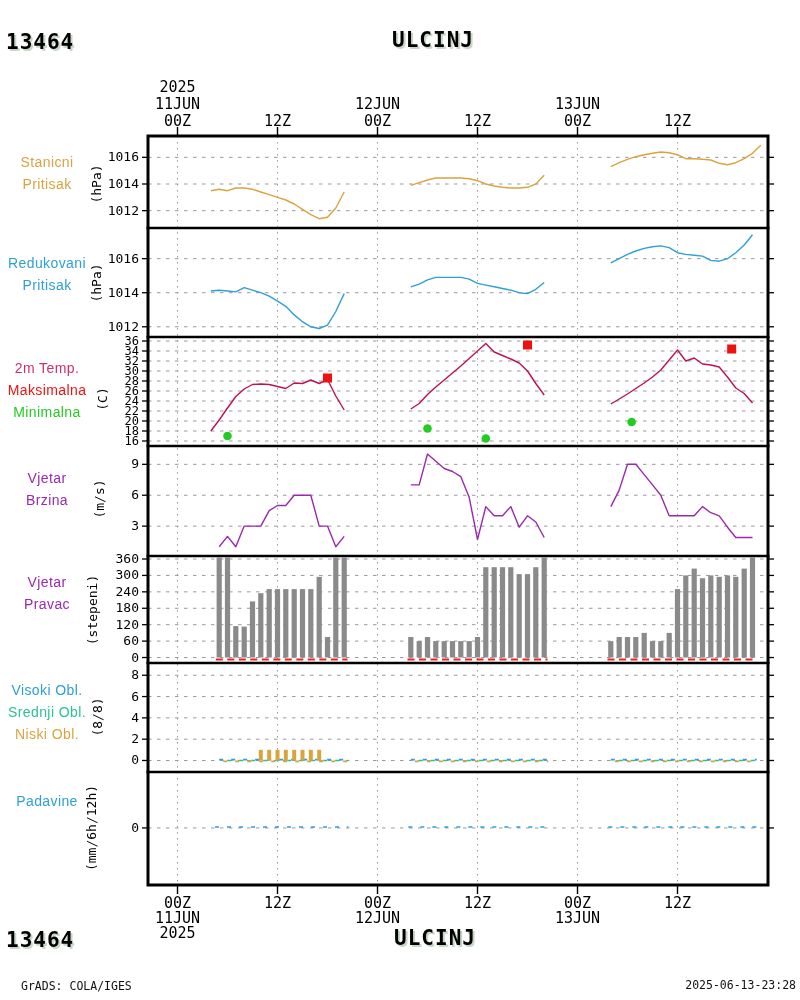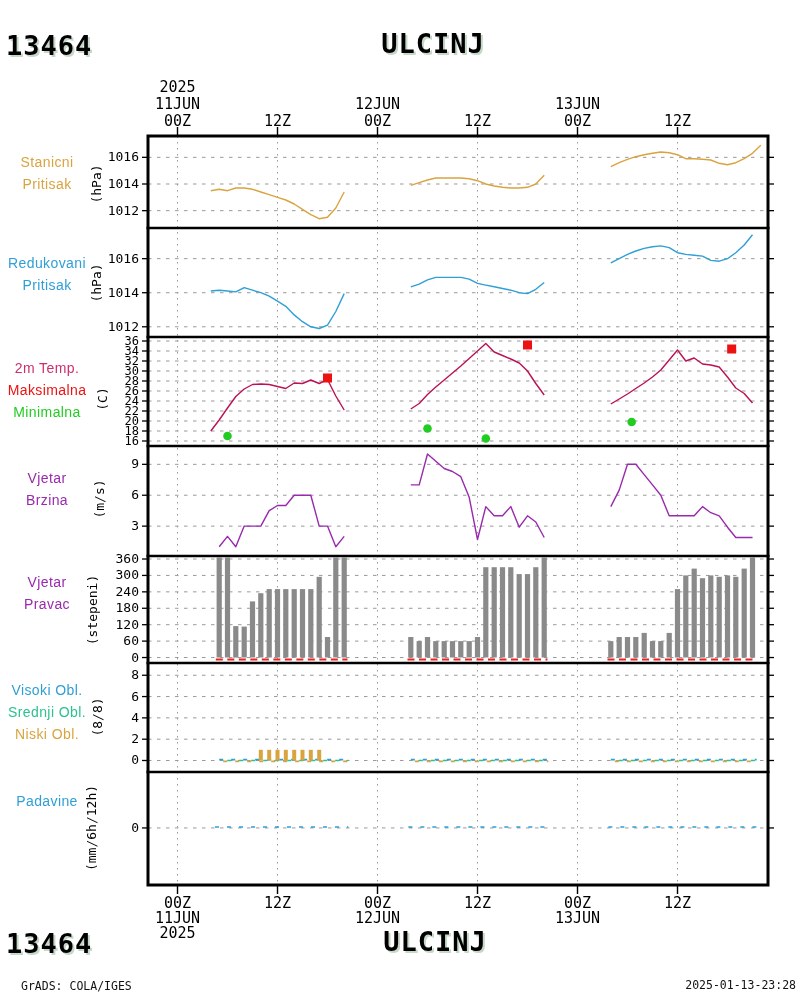--- a/index.html
+++ b/index.html
@@ -1,18 +1,18 @@
 <!DOCTYPE html>
 <html><head>
 <meta charset="utf-8">
 <style>
   html,body{margin:0;padding:0;background:#fff;}
   .page{position:relative;width:800px;height:1000px;background:#fff;overflow:hidden;}
   .abs{position:absolute;white-space:nowrap;}
-  .big{font-family:"DejaVu Sans Mono",monospace;font-weight:bold;font-size:27px;color:#000;
+  .big{font-family:"DejaVu Sans Mono",monospace;font-weight:bold;font-size:21px;color:#000;
        letter-spacing:1px;text-shadow:2px 2px 0 #c7d8c9;}
   .sub{font-family:"DejaVu Sans Mono",monospace;font-size:17px;color:#111;letter-spacing:.5px;}
   .foot{font-family:"DejaVu Sans Mono",monospace;font-size:11.5px;color:#111;margin-left:16px;}
   .sid-top{left:6px;top:30px;}
   .name-top{left:433px;top:28px;transform:translateX(-50%);}
   .plot-title{right:24px;top:14px;}
   .sid-bottom{left:6px;top:928px;}
   .name-bottom{left:435px;top:926px;transform:translateX(-50%);}
   .foot-l{left:5px;top:979px;}
   .foot-r{right:4px;top:978px;}
@@ -338,14 +338,14 @@
         <text x="47" y="739" text-anchor="middle" fill="#d9a440" font-size="14" class="lbl">Niski Obl.</text>
         <text x="0" y="0" text-anchor="middle" fill="#000" font-size="13" transform="translate(102 717) rotate(-90)" class="mono">(8/8)</text>
         <text x="47" y="806" text-anchor="middle" fill="#2f9fd6" font-size="14" class="lbl">Padavine</text>
         <text x="0" y="0" text-anchor="middle" fill="#000" font-size="13" transform="translate(96 828) rotate(-90)" class="mono">(mm/6h/12h)</text>
       </g>
     </svg>
 
   <div class="abs big sid-bottom">13464</div>
   <div class="abs big name-bottom">ULCINJ</div>
   <div class="abs foot foot-l">GrADS: COLA/IGES</div>
-  <div class="abs foot foot-r">2025-01-13-23:28</div>
+  <div class="abs foot foot-r">2025-06-13-23:28</div>
 </div>
 
 </body></html>

